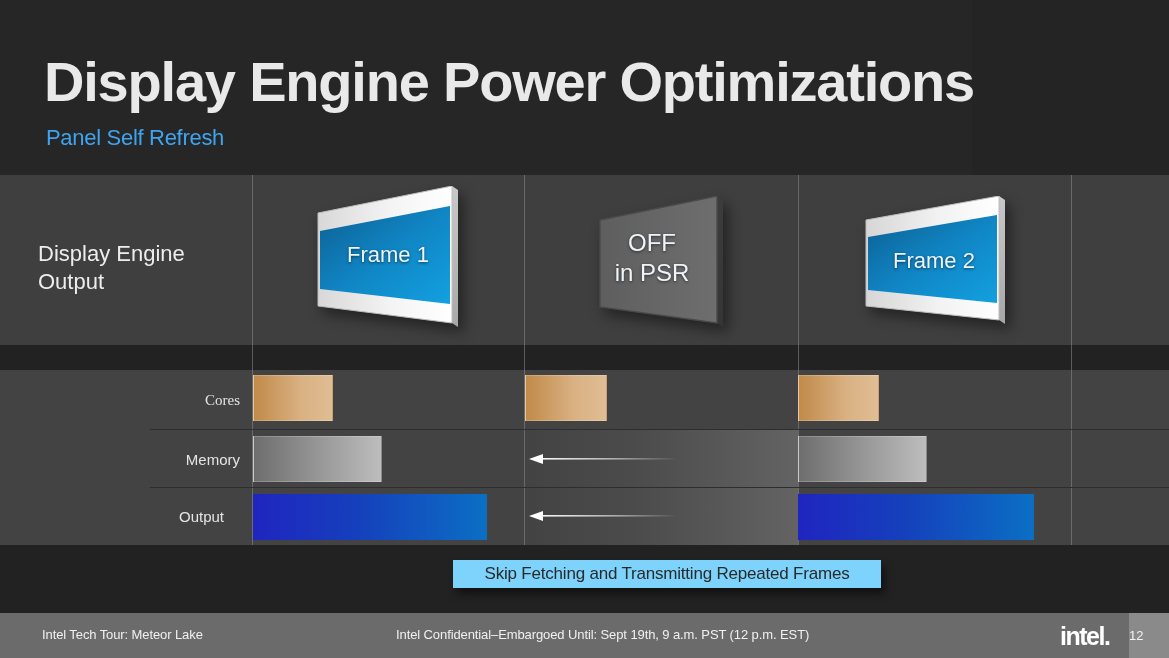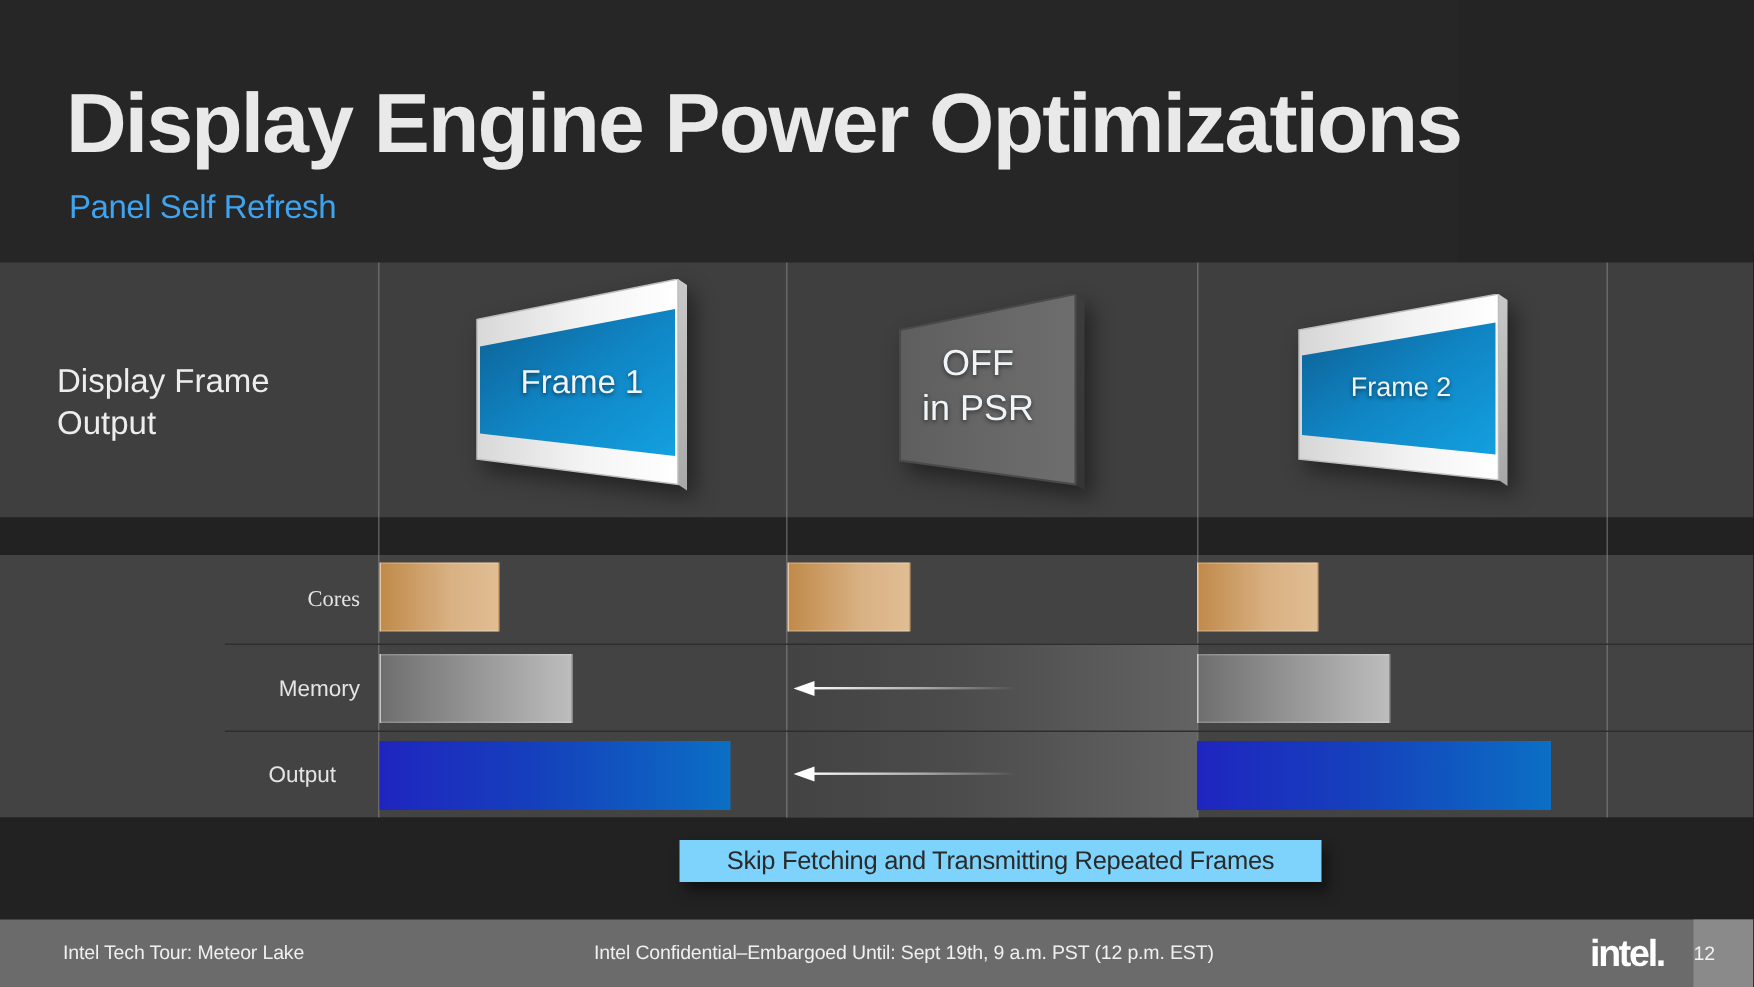--- a/index.html
+++ b/index.html
@@ -84,21 +84,21 @@
   <div class="psr-hl"></div>
 
   <div class="vline" style="left:252px;"></div>
   <div class="vline" style="left:524px;"></div>
   <div class="vline" style="left:798px;"></div>
   <div class="vline" style="left:1071px;"></div>
 
   <div class="hline" style="top:429px;"></div>
   <div class="hline" style="top:487px;"></div>
 
-  <div class="lbl-de" style="white-space:pre-line;">Display Frame
+  <div class="lbl-de" style="white-space:pre-line;">Display Engine
 Output</div>
 
   <div class="rowlbl" style="left:120px;top:392px;font-family:Liberation Serif, serif;">Cores</div>
   <div class="rowlbl" style="left:120px;top:451px;">Memory</div>
   <div class="rowlbl" style="left:104px;top:508px;">Output</div>
 
   <div class="mon" style="left:314px;top:186px;width:148px;height:146px;">
     <div class="screenwrap">
       <svg width="148" height="146" viewBox="0 0 148 146">
         <defs>
@@ -167,21 +167,21 @@
             <stop offset="0" stop-color="#c9c9c9"></stop>
               <stop offset="1" stop-color="#a6a6a6"></stop>
           </linearGradient>
         </defs>
         <polygon points="135,0 141,4 141,128 135,124" fill="url(#side3)"></polygon>
         <polygon points="2,24 135,0 135,124 2,110" fill="url(#bez3)"></polygon>
         <polygon points="2,24 135,0 135,124 2,110" fill="none" stroke="#bdbdbd" stroke-width="1"></polygon>
         <polygon points="4,41 133,19 133,107 4,94" fill="url(#scr3)"></polygon>
       </svg>
     </div>
-    <div class="mtext" style="top:52px;font-size:18px;left:-4px;text-align:center;">Frame 2</div>
+    <div class="mtext" style="top:52px;font-size:22px;left:-4px;text-align:center;">Frame 2</div>
   </div>
 
   <div class="bar cores" style="left:253px;top:375px;width:80px;"></div>
   <div class="bar mem" style="left:253px;top:436px;width:129px;"></div>
   <div class="bar disp" style="left:253px;top:494px;width:234px;"></div>
 
   <div class="bar cores" style="left:525px;top:375px;width:82px;"></div>
 
   <div class="bar cores" style="left:798px;top:375px;width:81px;"></div>
   <div class="bar mem" style="left:798px;top:436px;width:129px;"></div>

